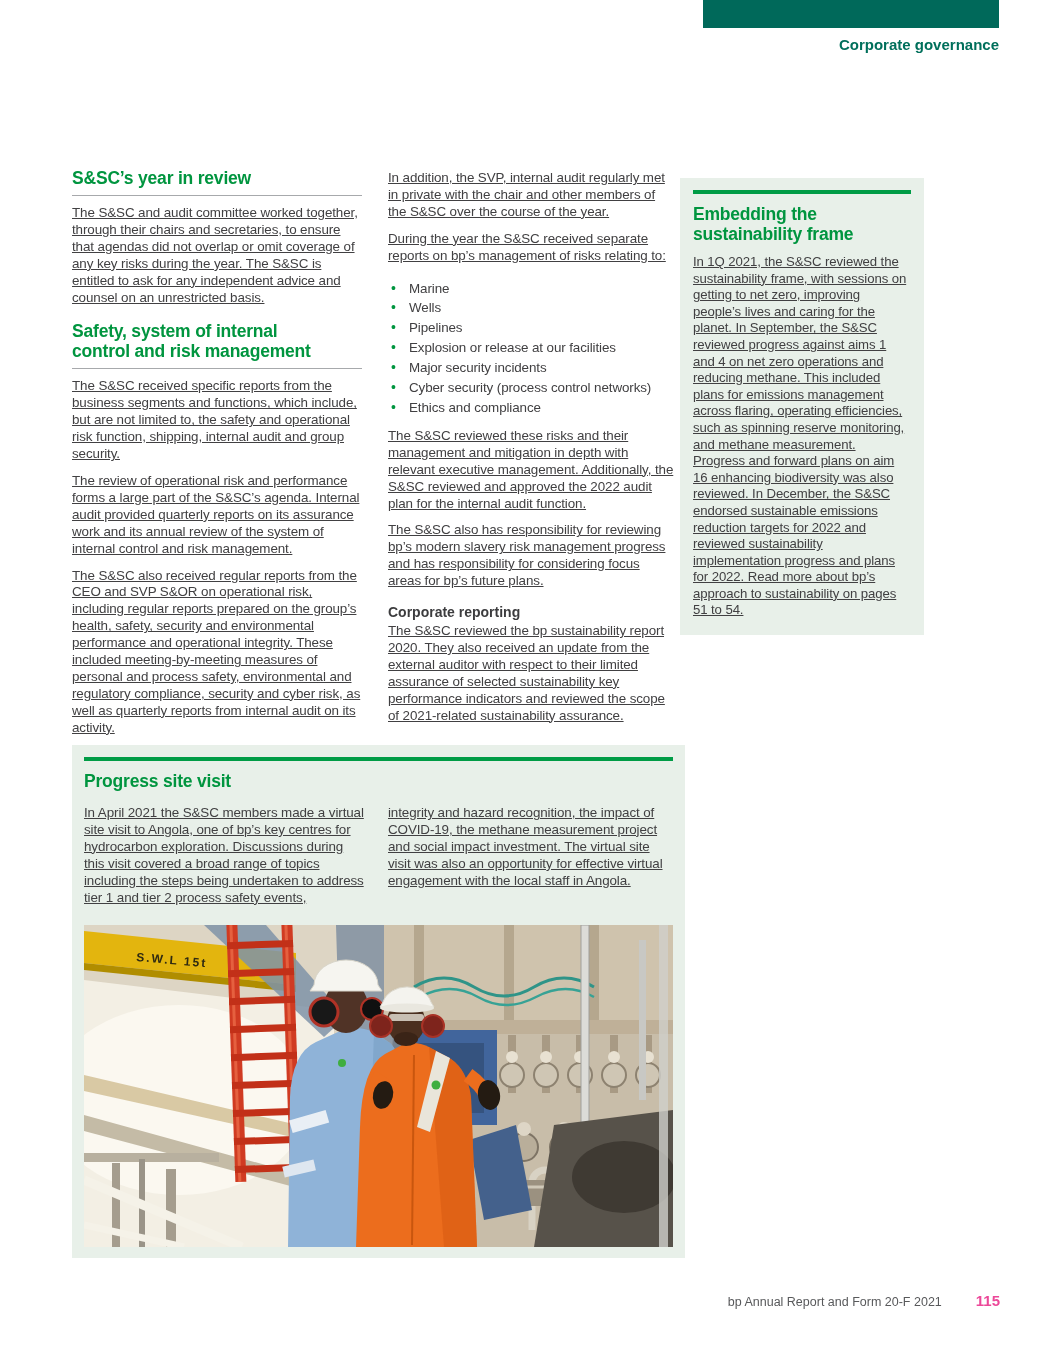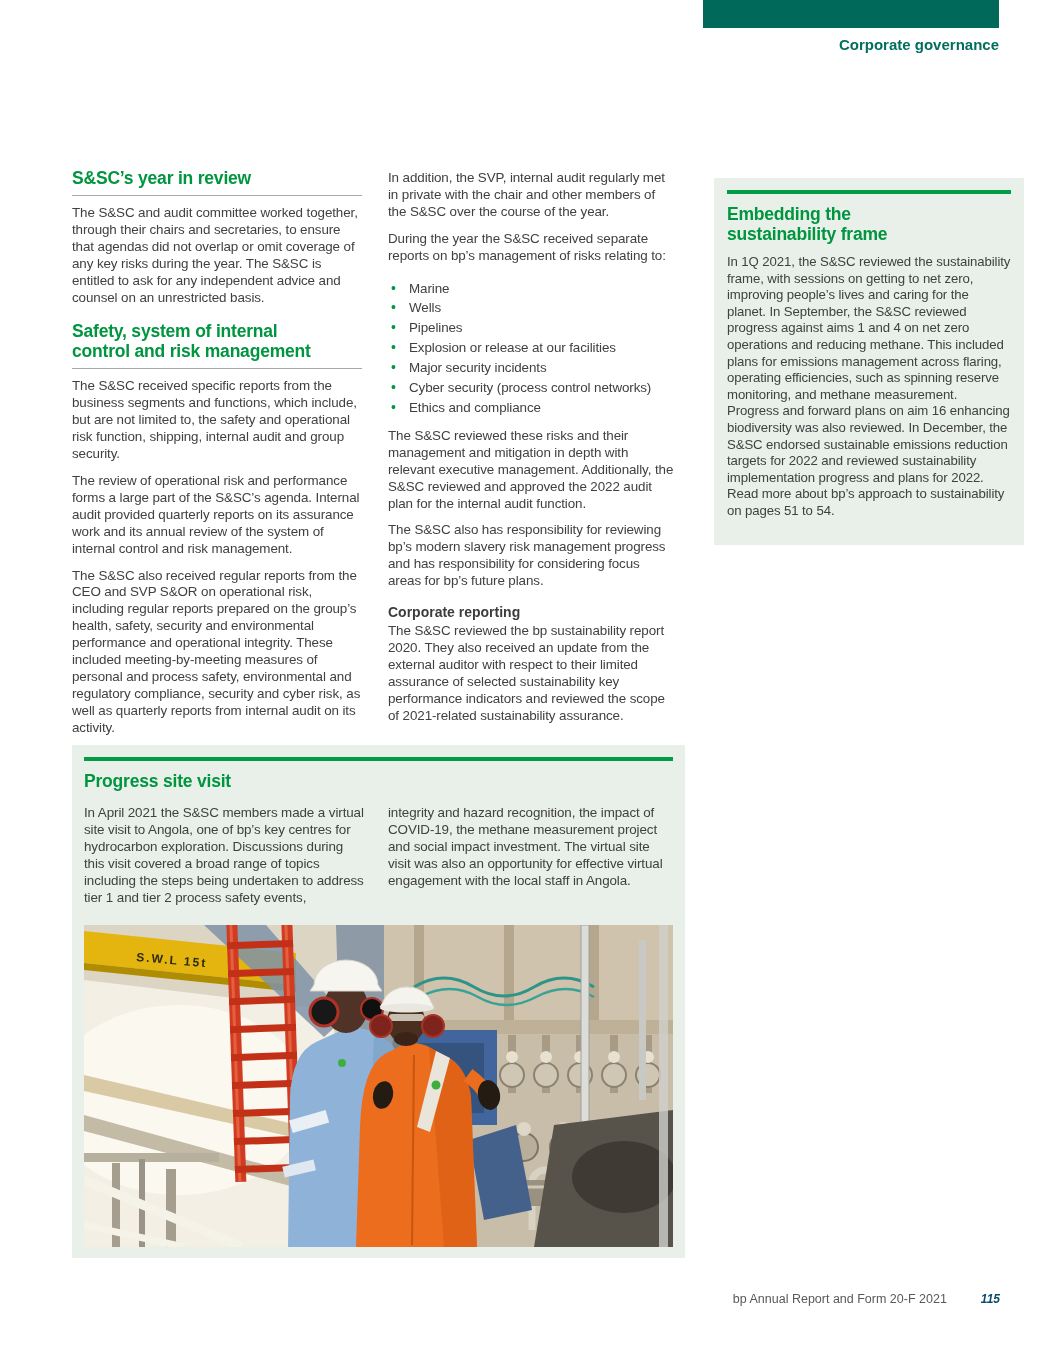--- a/index.html
+++ b/index.html
@@ -7,55 +7,55 @@
     position:relative; width:1048px; height:1365px; background:#ffffff;
     font-family:"Liberation Sans", sans-serif; color:#414042; overflow:hidden;
   }
   
   .topbar { position:absolute; left:703px; top:0; width:296px; height:28px; background:#00695A; }
   .section-label {
     position:absolute; left:703px; top:36px; width:296px; text-align:right;
     color:#006F5B; font-weight:bold; font-size:15px;
   }
   
-  p.body { font-size:13.4px; line-height:16.9px; margin:0 0 10px 0; color:#414042; letter-spacing:-0.1px; }
+  p.body { font-size:13.4px; line-height:16.9px; margin:0 0 10px 0; color:#414042; letter-spacing:-0.1px;text-decoration:underline; }
   h2.green { color:#00953F; font-size:17.5px; line-height:20px; font-weight:bold; margin:0; letter-spacing:-0.2px; }
   .hrule { border:none; border-top:1px solid #a7a9ac; margin:7px 0 9px 0; }
   h3.sub { color:#3c3c3e; font-size:14px; font-weight:bold; margin:14px 0 3px 0; }
 
   .col-left { position:absolute; left:72px; top:168px; width:290px; }
   .col-left h2.two-line { max-width:260px; margin-top:15px; }
   .col-mid  { position:absolute; left:388px; top:170px; width:288px; }
 
   ul.green-bullets { list-style:none; margin:16px 0 11px 0; padding:0; }
   ul.green-bullets li {
     position:relative; padding-left:21px; font-size:13.4px; line-height:16.9px;
     margin-bottom:3px; color:#414042; letter-spacing:-0.1px;
   }
   ul.green-bullets li::before { content:"•"; color:#00953F; position:absolute; left:3px; top:-1px; font-size:14px; }
 
   .box { background:#E8F0E9; }
   .box .toprule { height:4px; background:#009C46; }
-  .box-sustain { position:absolute; left:714px; top:178px; width:310px; min-height:367px;
+  .box-sustain { position:absolute; left:680px; top:178px; width:244px; min-height:367px;
                  padding:0; box-sizing:border-box; }
   .box-sustain .inner { padding:12px 13px 16px 13px; }
   .box-sustain h2.green { max-width:210px; margin:10px 0 10px 0; }
   .box-sustain p.body { font-size:13.2px; line-height:16.6px; margin:0; }
 
   .box-virtual { position:absolute; left:72px; top:745px; width:613px; height:513px; box-sizing:border-box; }
   .box-virtual .inner { padding:12px 12px 0 12px; }
   .box-virtual h2.green { margin:10px 0 14px 0; }
   .vcols { display:flex; }
   .vcols .c1 { width:281px; margin-right:23px; }
   .vcols .c2 { width:277px; }
   .photo { position:absolute; left:12px; top:180px; width:589px; height:322px; display:block; }
 
   .footer { position:absolute; top:1292px; right:48px; display:flex; align-items:baseline; gap:34px;text-align:right; }
   .footer .report { color:#58595b; font-size:12.5px; }
-  .footer .pagenum { color:#0c4a6e; font-size:12px; font-weight:bold;font-style:italic; }
+  .footer .pagenum { color:#ec4899; font-size:15px; font-weight:bold; }
 </style>
 </head>
 <body>
 
 <div class="page">
 
   <div class="topbar"></div>
   <div class="section-label">Corporate governance</div>
 
   <div class="col-left">

